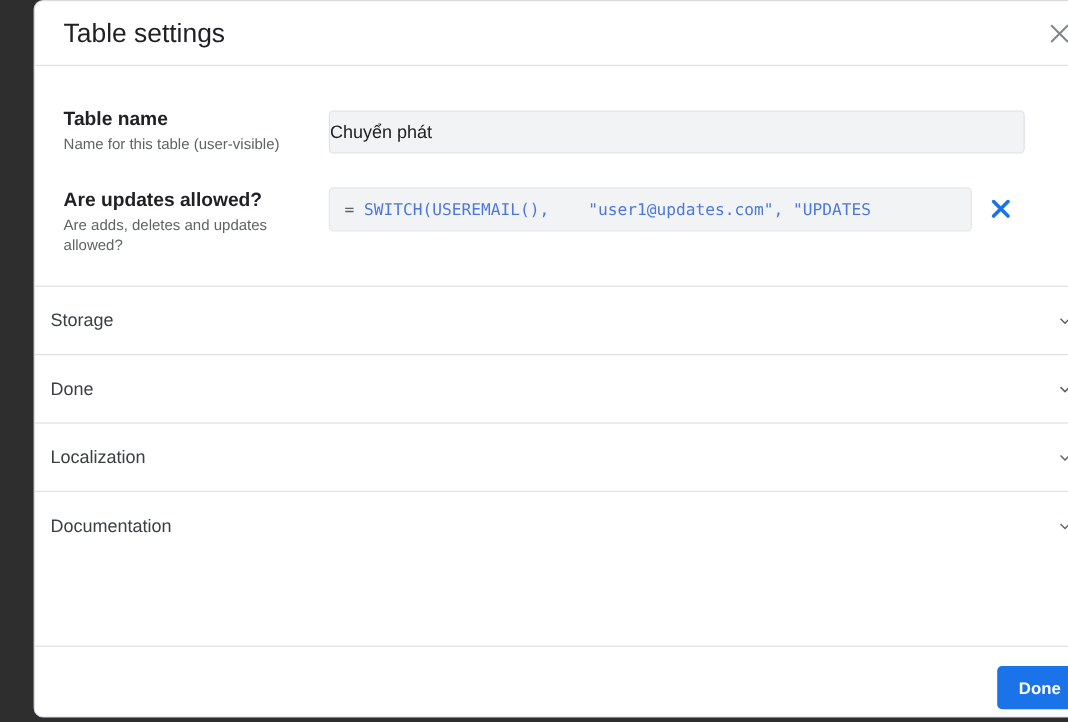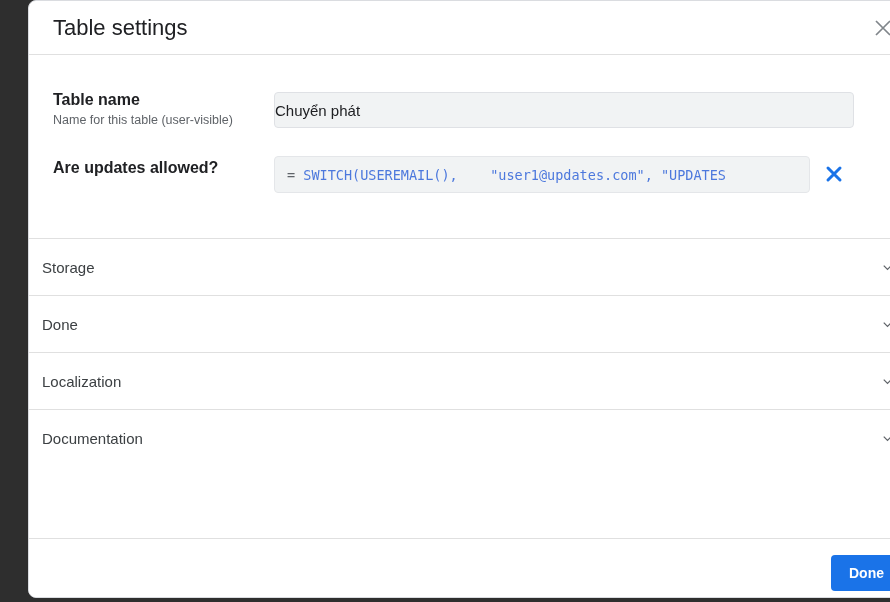--- a/index.html
+++ b/index.html
@@ -165,20 +165,21 @@
   </div>
 
   <div class="field-label-block fl-1">
     <div class="field-label">Table name</div>
     <div class="field-desc">Name for this table (user-visible)</div>
   </div>
   <input class="table-name-input" type="text" value="Chuyển phát" style="">
 
   <div class="field-label-block fl-2">
     <div class="field-label">Are updates allowed?</div>
+    <div class="field-desc">Are adds, deletes and updates allowed?</div>
   </div>
   <div class="formula-box">
     <span class="formula-eq">=</span><span class="formula-eq"> </span><span class="formula-text">SWITCH(USEREMAIL(),    "user1@updates.com", "UPDATES</span>
   </div>
   <button class="clear-formula-btn" aria-label="Clear formula">
     <svg width="18" height="18" viewBox="0 0 18 18">
       <path d="M3 3 L15 15 M15 3 L3 15" stroke="#1a73e8" stroke-width="3" stroke-linecap="round" fill="none"></path>
     </svg>
   </button>
 

